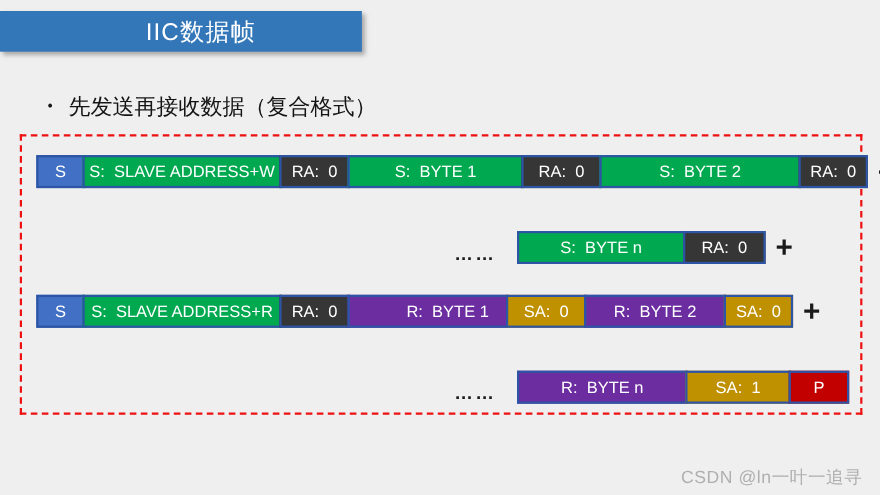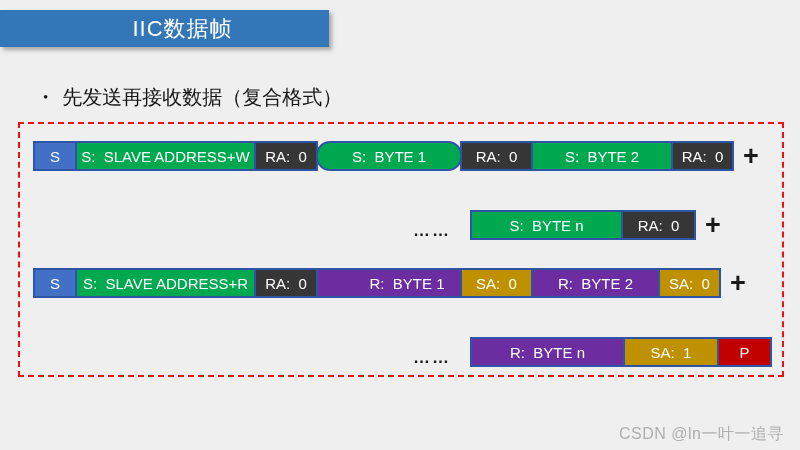--- a/index.html
+++ b/index.html
@@ -70,23 +70,23 @@
   <div class="dashed-box"></div>
 
   <div id="rows-host"></div>
 
   <div class="watermark">CSDN @ln一叶一追寻</div>
 
 <div class="frame-row" style="left: 33px; top: 141px;">
       <div class="seg" style="width: 44px; background: rgb(65, 112, 196);">S</div>
       <div class="seg" style="width: 181px; background: rgb(0, 169, 79);">S:  SLAVE ADDRESS+W</div>
       <div class="seg" style="width: 64px; background: rgb(54, 54, 54);">RA:  0</div>
-      <div class="seg" style="width: 146px; background: rgb(0, 169, 79); border-radius: 14px;">S:  BYTE 1</div>
+      <div class="seg" style="width: 160px; background: rgb(0, 169, 79);">S:  BYTE 1</div>
       <div class="seg" style="width: 73px; background: rgb(54, 54, 54);">RA:  0</div>
-      <div class="seg" style="width: 142px; background: rgb(0, 169, 79);">S:  BYTE 2</div>
+      <div class="seg" style="width: 183px; background: rgb(0, 169, 79);">S:  BYTE 2</div>
       <div class="seg" style="width: 63px; background: rgb(54, 54, 54);">RA:  0</div>
       <span class="plus">+</span>
     </div>
     <div class="frame-row" style="left: 470px; top: 210px;">
       <span class="dots" style="left: -57px;">……</span>
       <div class="seg" style="width: 153px; background: rgb(0, 169, 79);">S:  BYTE n</div>
       <div class="seg" style="width: 75px; background: rgb(54, 54, 54);">RA:  0</div>
       <span class="plus">+</span>
     </div>
     <div class="frame-row" style="left: 33px; top: 268px;">

